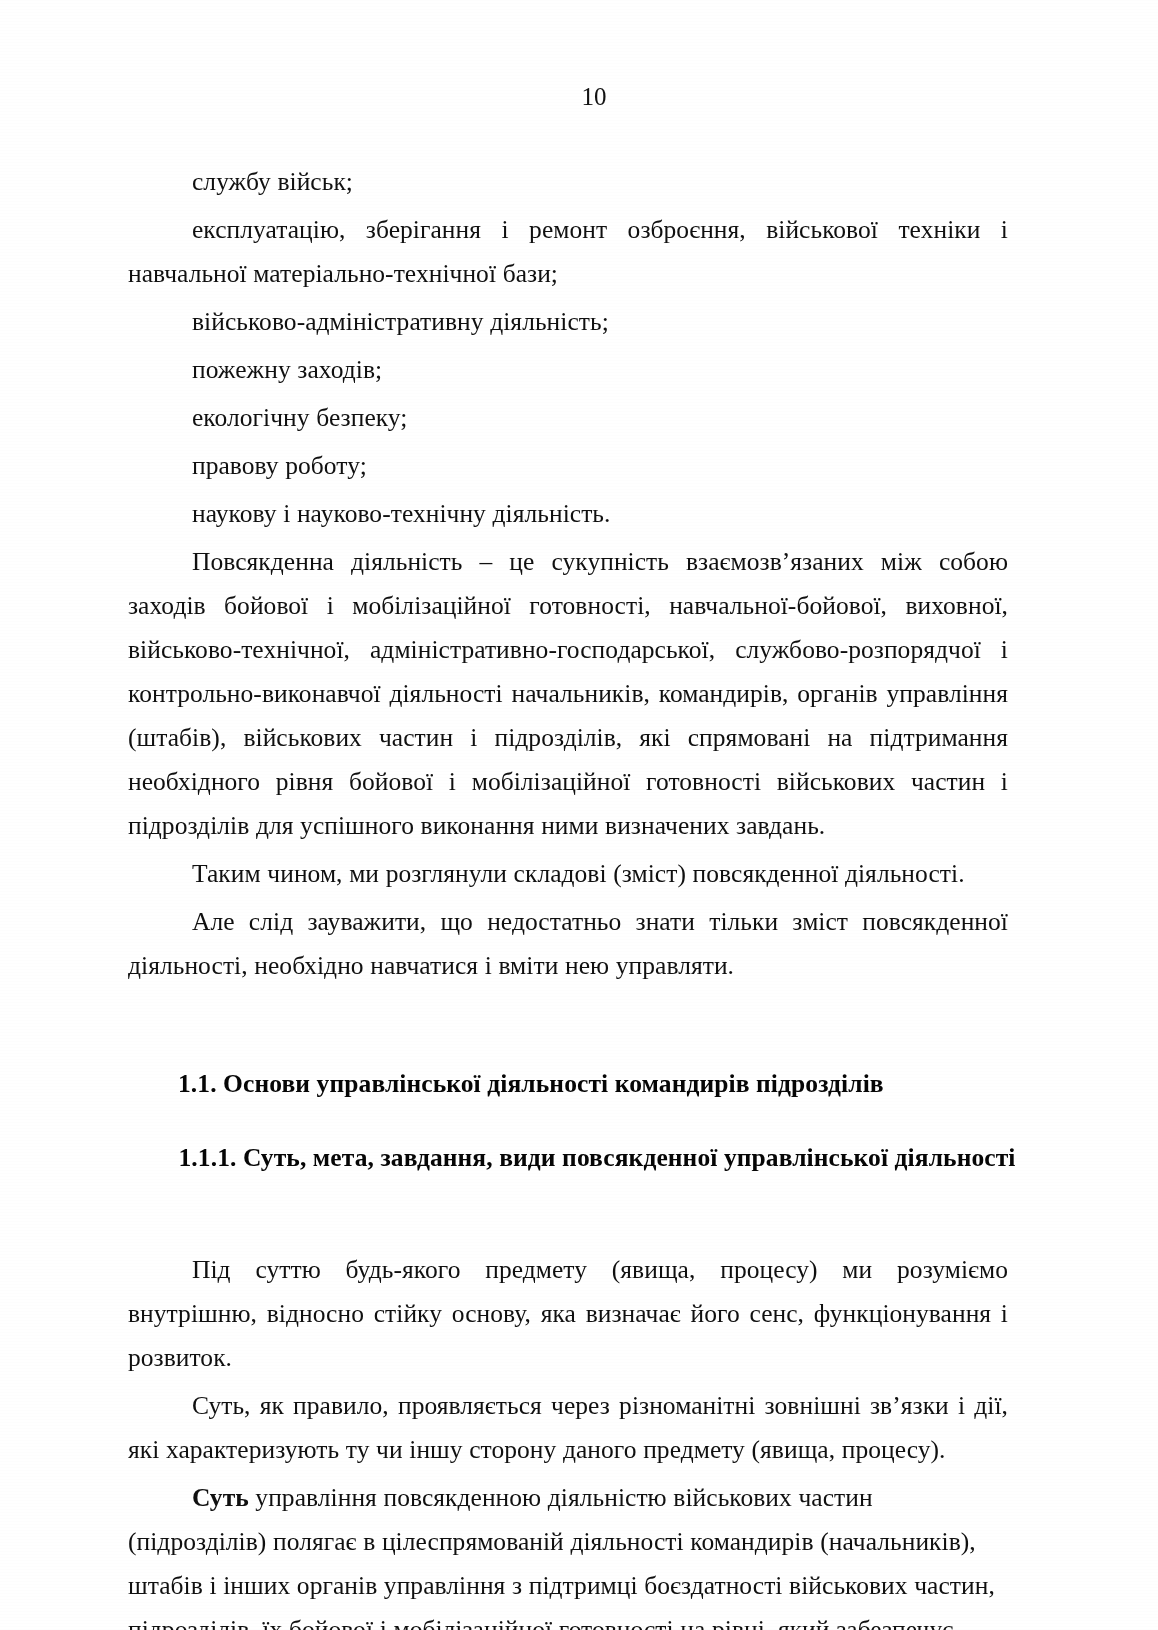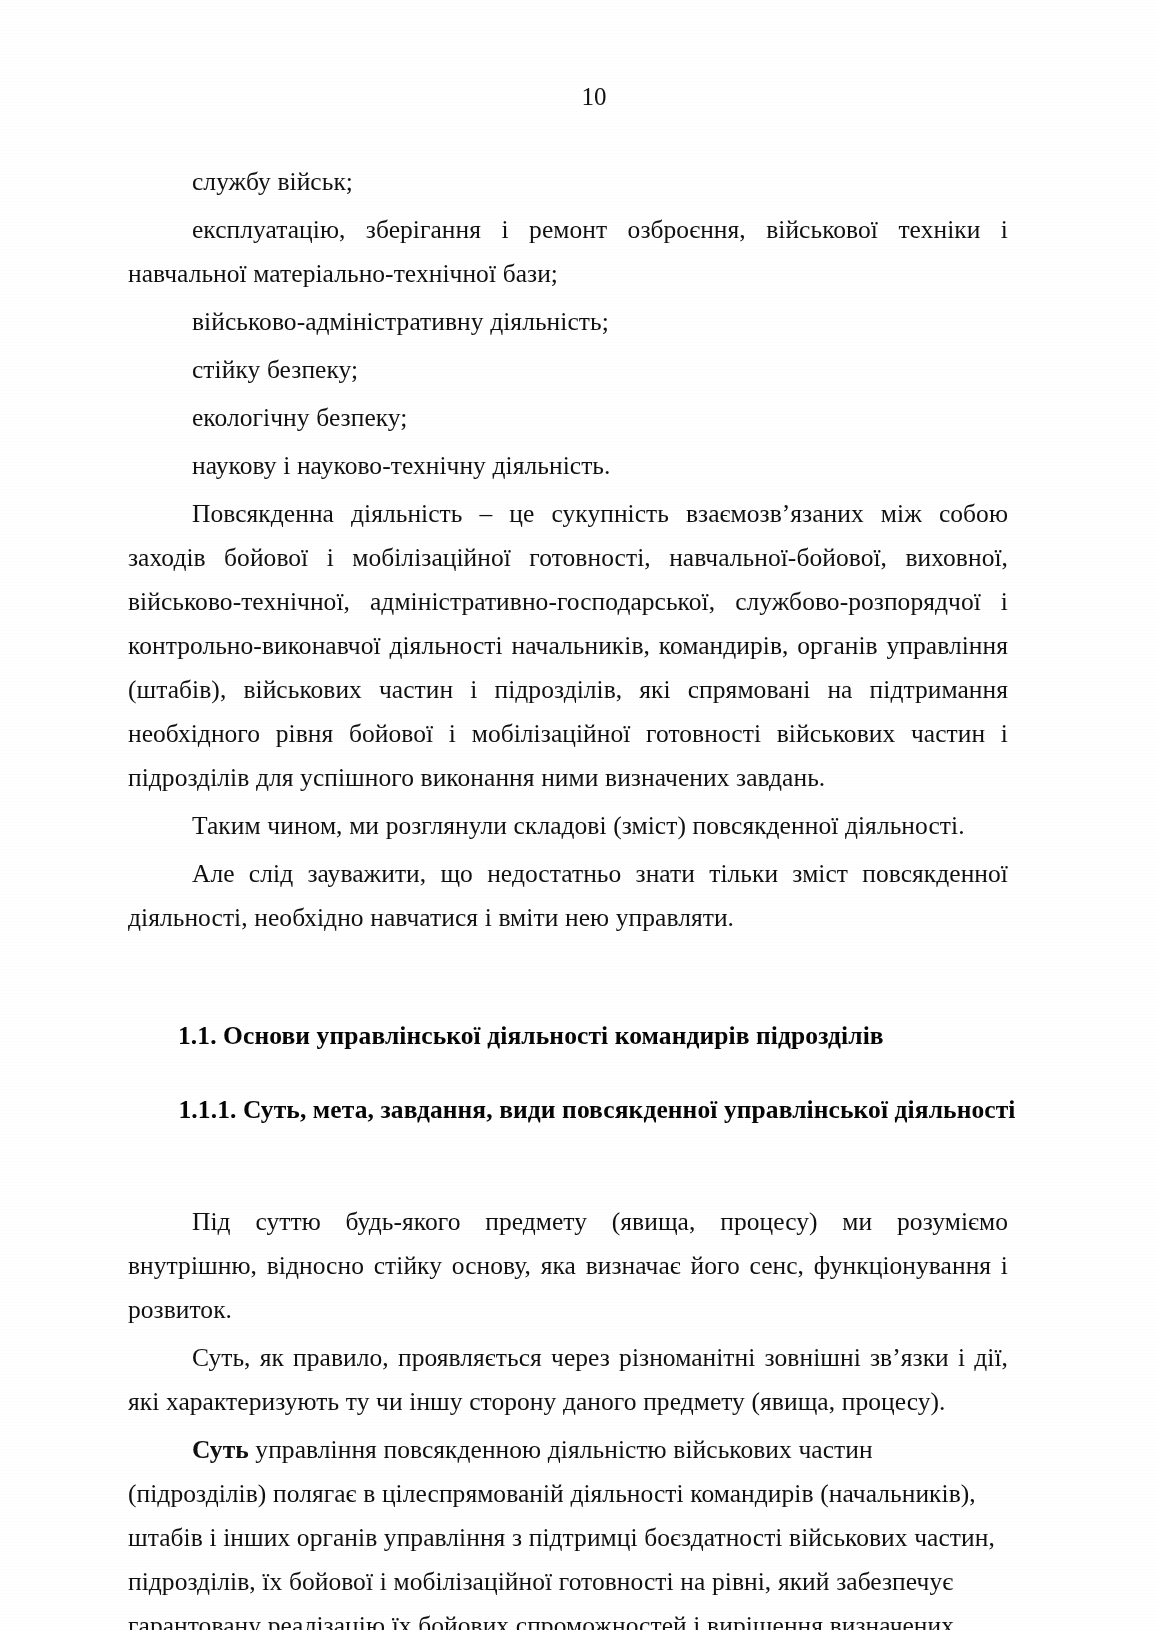--- a/index.html
+++ b/index.html
@@ -85,22 +85,23 @@
 
 <div class="page">
 
   <div class="page-number">10</div>
 
   <div class="body-col">
 
     <p class="para">службу військ;</p>
     <p class="para">експлуатацію, зберігання і ремонт озброєння, військової техніки і навчальної матеріально-технічної бази;</p>
     <p class="para">військово-адміністративну діяльність;</p>
-    <p class="para">стійку безпеку;</p>
+    <p class="para">пожежну заходів;</p>
     <p class="para">екологічну безпеку;</p>
+    <p class="para">правову роботу;</p>
     <p class="para">наукову і науково-технічну діяльність.</p>
 
     <p class="para">Повсякденна діяльність – це сукупність взаємозв’язаних між собою заходів бойової і мобілізаційної готовності, навчальної-бойової, виховної, військово-технічної, адміністративно-господарської, службово-розпорядчої і контрольно-виконавчої діяльності начальників, командирів, органів управління (штабів), військових частин і підрозділів, які спрямовані на підтримання необхідного рівня бойової і мобілізаційної готовності військових частин і підрозділів для успішного виконання ними визначених завдань.</p>
     <p class="para">Таким чином, ми розглянули складові (зміст) повсякденної діяльності.</p>
     <p class="para">Але слід зауважити, що недостатньо знати тільки зміст повсякденної діяльності, необхідно навчатися і вміти нею управляти.</p>
 
     <div class="spacer-pre-h1"></div>
 
     <h2 class="heading">1.1. Основи управлінської діяльності командирів підрозділів</h2>
 

